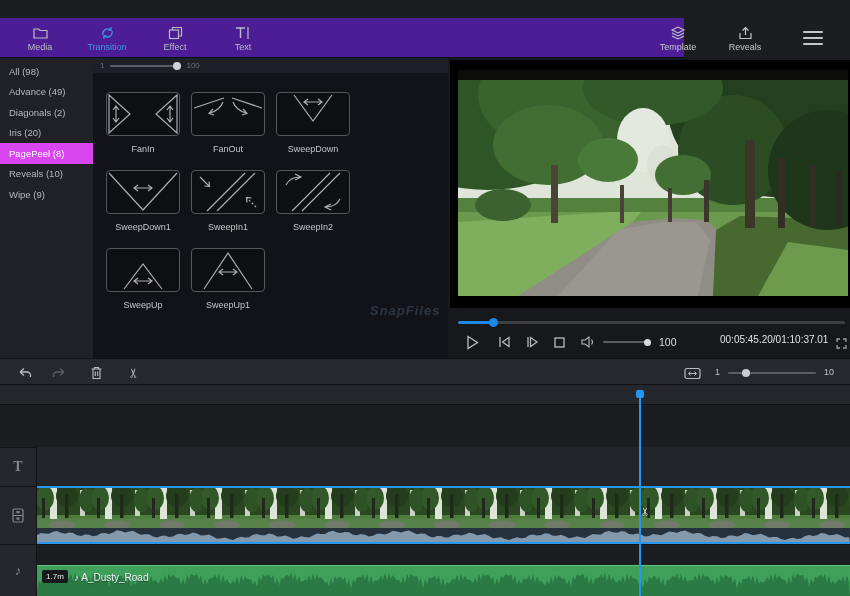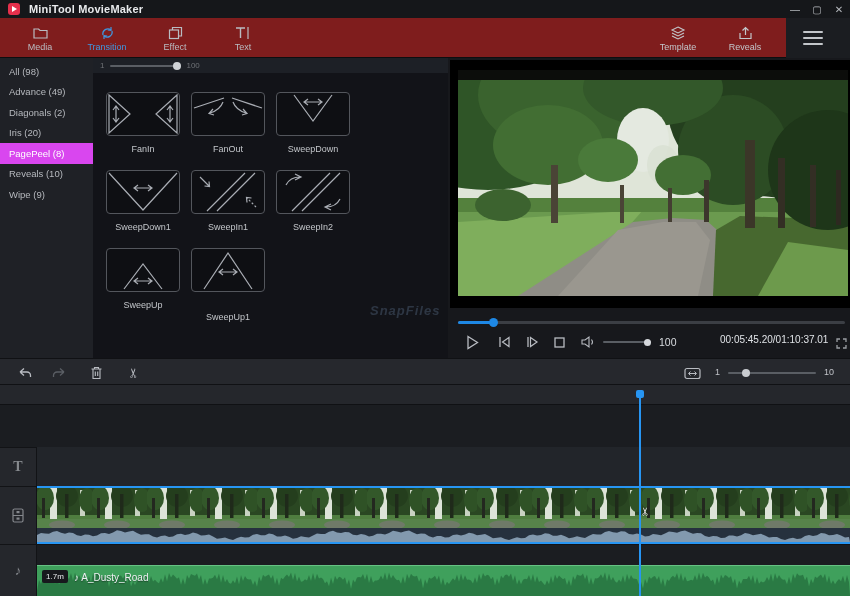--- a/index.html
+++ b/index.html
@@ -12,21 +12,21 @@
   .logo { width:12px; height:12px; margin-left:8px; border-radius:3px; background:#e5304c;
           display:flex; align-items:center; justify-content:center; }
   .logo::after { content:""; border-left:5px solid #fff; border-top:3px solid transparent;
                  border-bottom:3px solid transparent; margin-left:1px; }
   .apptitle { color:#e8eaec; font-size:11px; font-weight:bold; margin-left:9px; letter-spacing:.2px; }
   .winbtns { margin-left:auto; display:flex; align-items:center; }
   .winbtn { width:22px; height:18px; color:#b6b9be; font-size:10px; display:flex;
             align-items:center; justify-content:center; cursor:default; }
 
   
-  .toolbar { position:absolute; left:0; top:18px; width:786px; height:40px; background:#7f1d1d;
+  .toolbar { position:absolute; left:0; top:18px; width:684px; height:40px; background:#4c1d95;
              border-bottom:1px solid #0d0e10; }
   .tab { position:absolute; top:4px; width:52px; height:33px; display:flex; flex-direction:column;
          align-items:center; justify-content:center; color:#b9bcc2; }
   .tab .tlabel { font-size:9px; margin-top:2px; }
   .tab.active { color:#3f97e0; }
   .tab svg { display:block; }
   .ricon { position:absolute; top:4px; width:56px; height:33px; display:flex; flex-direction:column;
            align-items:center; justify-content:center; color:#c3c6ca; }
   .ricon .tlabel { font-size:9px; margin-top:2px;text-align:right; }
   .burger { position:absolute; top:13px; width:20px; height:14px; display:flex; flex-direction:column;
@@ -108,29 +108,20 @@
 
   .playhead-line { position:absolute; left:639px; top:10px; width:2px; height:201px; background:#2795f2; z-index:8; }
   .playhead-head { position:absolute; left:636px; top:5px; width:8px; height:8px; background:#2795f2;
                    border-radius:2px; z-index:9; }
 </style>
 </head>
 <body>
 
 <div id="app">
 
-  <div class="titlebar">
-    <div class="logo"></div>
-    <div class="apptitle">MiniTool MovieMaker</div>
-    <div class="winbtns">
-      <div class="winbtn">—</div>
-      <div class="winbtn">▢</div>
-      <div class="winbtn">✕</div>
-    </div>
-  </div>
 
   <div class="toolbar">
     <div class="tab" style="left:14px">
       <svg width="15" height="14" viewBox="0 0 15 14">
         <path d="M1,3 L1,12 L14,12 L14,4.5 L7,4.5 L5.5,3 Z M1,3 L5.5,3" fill="none" stroke="currentColor" stroke-width="1.2"></path>
       </svg>
       <span class="tlabel">Media</span>
     </div>
     <div class="tab active" style="left:81px">
       <svg width="15" height="14" viewBox="0 0 15 14">
@@ -259,21 +250,21 @@
       </svg>
     </div>
     <div class="tname" style="left:5px; top:242px">SweepUp</div>
 
     <div class="tcard" style="left:98px; top:190px">
       <svg width="70" height="40" viewBox="0 0 70 40" stroke="#a9adb4" fill="none" stroke-width="1.2">
         <path d="M11,39 L35,3 L59,39"></path>
         <path d="M27,22 L43,22 M30,19 L26,22 L30,25 M40,19 L44,22 L40,25"></path>
       </svg>
     </div>
-    <div class="tname" style="left:90px; top:254px">SweepUp1</div>
+    <div class="tname" style="left:90px; top:242px">SweepUp1</div>
   </div>
 
   <div class="watermark">SnapFiles</div>
 
   <div class="preview">
     <div class="screen">
       <svg class="frame" viewBox="0 0 390 226" preserveAspectRatio="none">
         <rect width="390" height="226" fill="#dfe5d8"></rect>
         <rect y="128" width="390" height="98" fill="#6b9a4f"></rect>
         <polygon points="0,152 185,140 110,226 0,226" fill="#7fae5c"></polygon>

